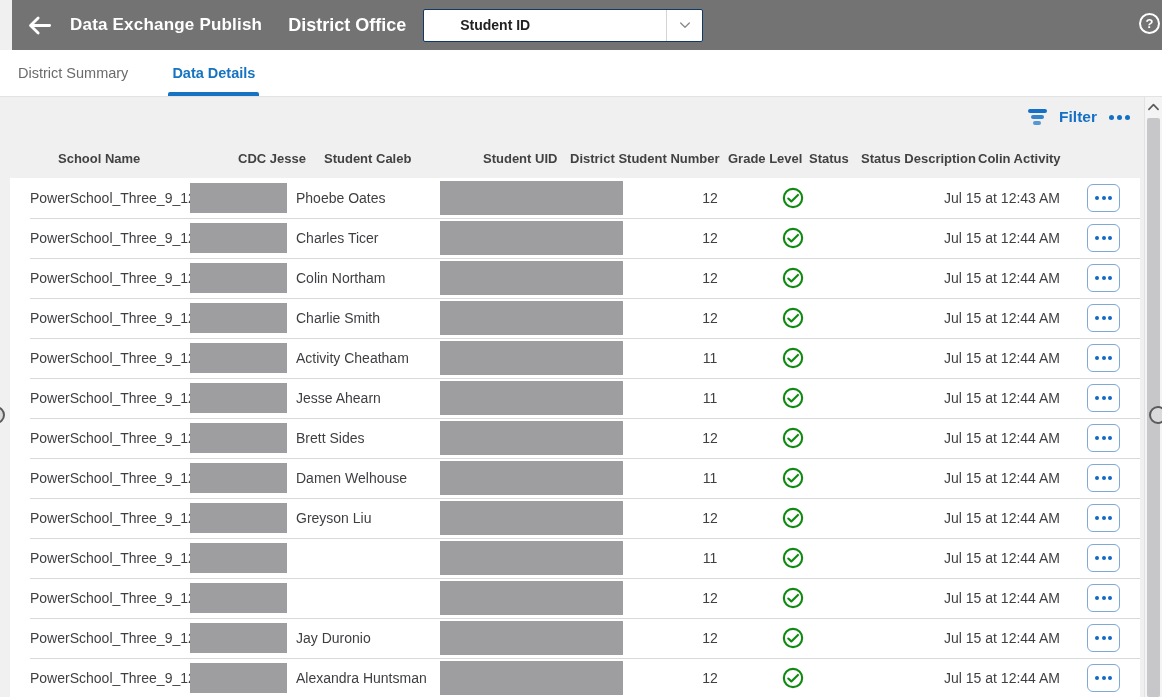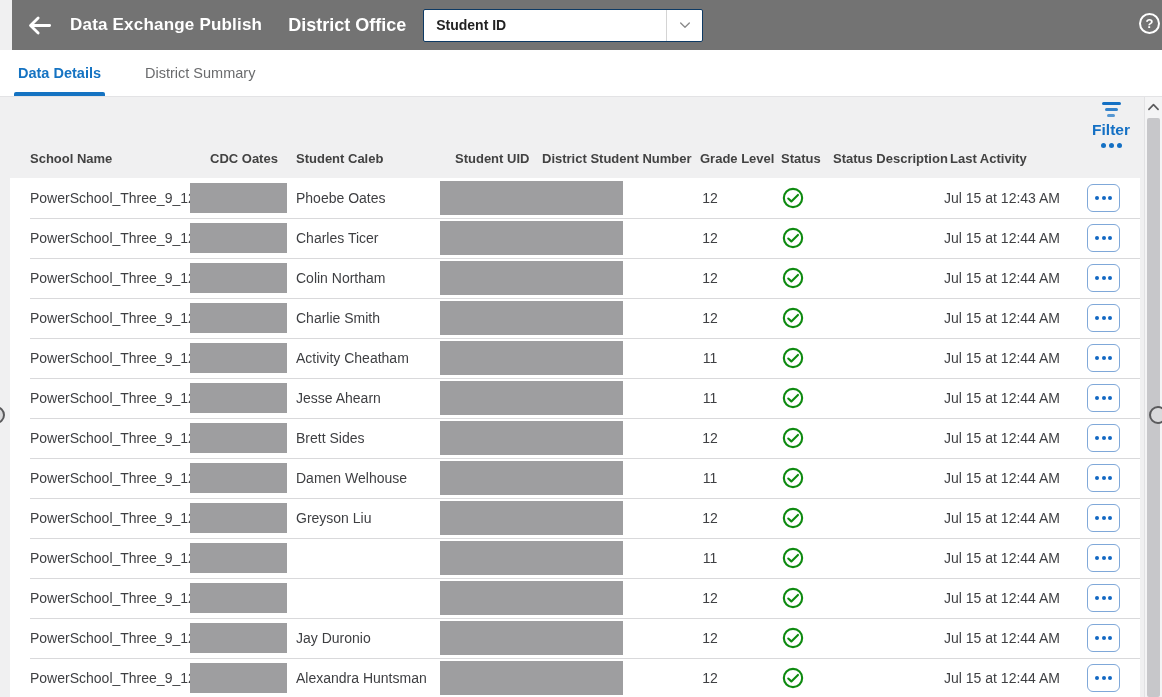--- a/index.html
+++ b/index.html
@@ -6,46 +6,46 @@
   html,body { width:1162px; height:697px; }
   body { font-family:"Liberation Sans", sans-serif; background:#fff; }
   .app { position:relative; width:1162px; height:697px; overflow:hidden; background:#F0F0F1; }
 
   
   .topbar { position:absolute; left:12px; top:0; width:100%; height:50px; background:#737373; display:flex; align-items:center; }
   .back-btn { margin-left:12px; width:30px; height:30px; display:flex; align-items:center; justify-content:center; cursor:pointer; }
   .topbar-title { color:#fff; font-size:17px; font-weight:700; margin-left:16px; letter-spacing:.2px; }
   .topbar-context { color:#fff; font-size:18px; font-weight:600; margin-left:26px; }
   .dropdown { margin-left:17px; width:280px; height:33px; background:#fff; border-radius:2px; display:flex; align-items:stretch; border:1px solid #0e3a64; }
-  .dropdown-value { flex:1; display:flex; align-items:center; padding-left:12px; font-size:14px; font-weight:700; color:#222; }
+  .dropdown-value { flex:1; display:flex; align-items:center; padding-left:12px; font-size:14px; font-weight:700; color:#222;margin-left:24px; }
   .dropdown-caret { width:36px; border-left:1px solid #d4d4d4; display:flex; align-items:center; justify-content:center; cursor:pointer; }
   .help-btn { position:absolute; right:14px; top:13px; width:21px; height:21px; border:2px solid #fff; border-radius:50%; color:#fff; font-size:13px; font-weight:700; display:flex; align-items:center; justify-content:center; cursor:pointer; }
 
   
   .tabbar { position:absolute; left:0; top:50px; width:100%; height:47px; background:#fff; border-bottom:1px solid #E3E3E5; display:flex; align-items:flex-end; padding-left:14px; }
   .tab { position:relative; height:100%; display:flex; align-items:center; padding:0 4px; margin-right:36px; font-size:14.5px; cursor:pointer; }
   .tab.active { color:#1573C2; font-weight:700; }
   .tab.inactive { color:#6A6B6D; font-weight:400; }
   .tab.active .tab-underline { position:absolute; left:0; right:0; bottom:0; height:4px; background:#1573C2; border-radius:2px 2px 0 0; }
 
   
   .page { position:absolute; left:0; top:97px; width:1162px; bottom:0; background:#F0F0F1; }
-  .toolbar { position:absolute; top:5px; right:32px; height:30px; display:flex; align-items:center; gap:4px;flex-direction:column; }
+  .toolbar { position:absolute; top:5px; right:32px; height:30px; display:flex; align-items:center; gap:12px; }
   .filter-icon { width:20px; height:16px; display:flex; flex-direction:column; align-items:center; justify-content:center; gap:2.6px; cursor:pointer; }
   .filter-icon i { display:block; background:#1470C4; height:3.4px; border-radius:2px; }
   .filter-icon i:nth-child(1){ width:19px; }
   .filter-icon i:nth-child(2){ width:13px; opacity:.85; }
   .filter-icon i:nth-child(3){ width:8px; opacity:.7; }
   .filter-label { color:#1470C4; font-size:15.5px; font-weight:700; cursor:pointer; }
   .dots { display:flex; gap:3px; align-items:center; cursor:pointer; }
   .dots i { width:5px; height:5px; border-radius:50%; background:#1470C4; display:block; }
 
   
   .thead { position:absolute; left:0; top:43px; width:1162px; height:38px; }
-  .thead span { position:absolute; top:0; line-height:38px; font-size:13px; font-weight:600; color:#424242; white-space:nowrap; }
+  .thead span { position:absolute; top:0; line-height:38px; font-size:13px; font-weight:600; color:#424242; white-space:nowrap;margin-left:28px; }
   .h1{left:30px;} .h2{left:210px;} .h3{left:296px;} .h4{left:455px;} .h5{left:542px;}
   .h6{left:700px;} .h7{left:781px;} .h8{left:833px;} .h9{left:950px;}
 
   
   .card { position:absolute; left:10px; top:81px; width:1130px; bottom:0; background:#fff; }
   .trow { position:relative; height:40px; background:#fff; }
   .trow + .trow::before { content:""; position:absolute; left:20px; right:0; top:0; height:1px; background:#D9D9DB; }
   .cell { position:absolute; top:0; line-height:40px; font-size:14px; color:#3E3F42; white-space:nowrap; }
   .c-school { left:20px; }
   .c-cdcbox { position:absolute; left:180px; top:5px; width:97px; height:30px; background:#9E9EA0; }
@@ -86,55 +86,55 @@
       <div class="dropdown-caret">
         <svg width="16" height="16" viewBox="0 0 24 24">
             <path d="M5.5 9l6.5 6.5L18.5 9" stroke="#8a8a8a" stroke-width="2" fill="none" stroke-linecap="round" stroke-linejoin="round"></path>
           </svg>
       </div>
     </div>
     <div class="help-btn">?</div>
   </header>
 
   <nav class="tabbar">
+    <div class="tab inactive">
+      <span>District Summary</span>
+    </div>
     <div class="tab active">
       <span>Data Details</span>
       <span class="tab-underline"></span>
     </div>
-    <div class="tab inactive">
-      <span>District Summary</span>
-    </div>
   </nav>
 
   <div class="page">
 
     <div class="toolbar">
       <span class="filter-icon">
           <i></i>
           <i></i>
           <i></i>
         </span>
       <span class="filter-label">Filter</span>
       <span class="dots">
           <i></i>
           <i></i>
           <i></i>
         </span>
     </div>
 
     <div class="thead">
       <span class="h1">School Name</span>
-      <span class="h2">CDC Oates</span>
+      <span class="h2">CDC Jesse</span>
       <span class="h3">Student Caleb</span>
       <span class="h4">Student UID</span>
       <span class="h5">District Student Number</span>
       <span class="h6">Grade Level</span>
       <span class="h7">Status</span>
       <span class="h8">Status Description</span>
-      <span class="h9">Last Activity</span>
+      <span class="h9">Colin Activity</span>
     </div>
 
     <div class="card" id="table-body">
     <div class="trow">
       <span class="cell c-school">PowerSchool_Three_9_12</span>
       <span class="c-cdcbox"></span>
       <span class="cell c-name">Phoebe Oates</span>
       <span class="c-uidbox"></span>
       <span class="cell c-grade">12</span>
       <span class="c-status">

